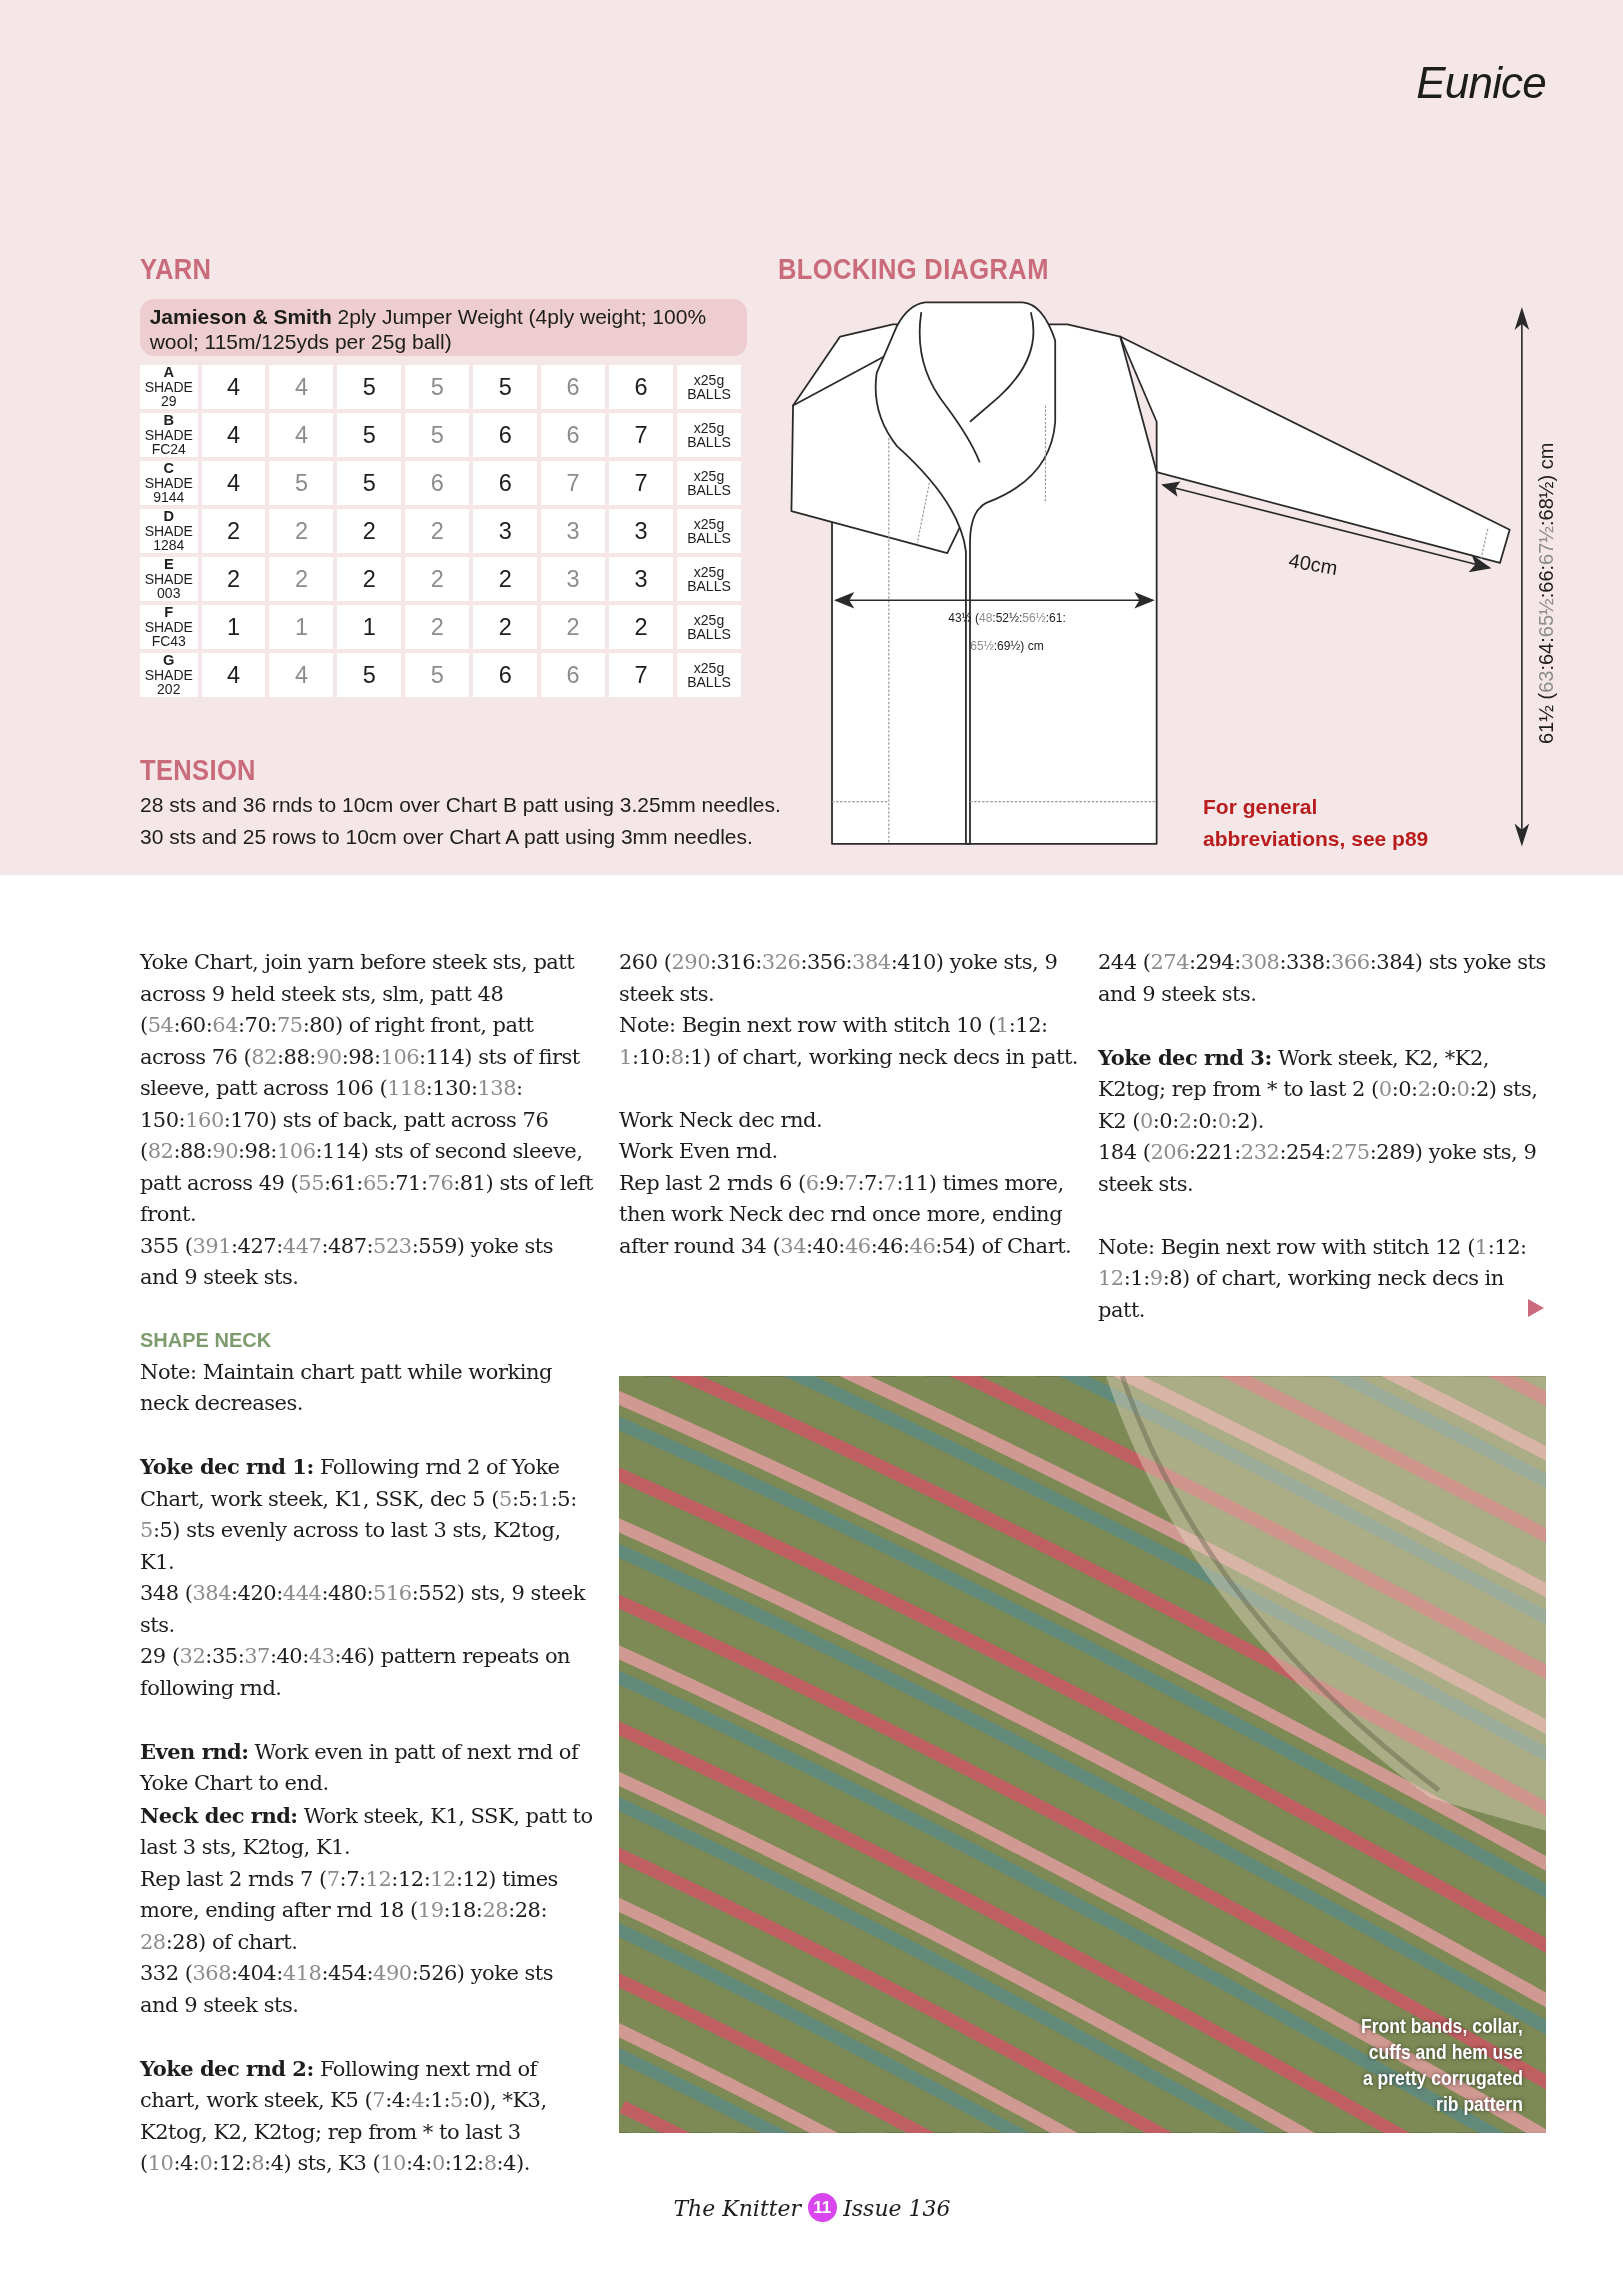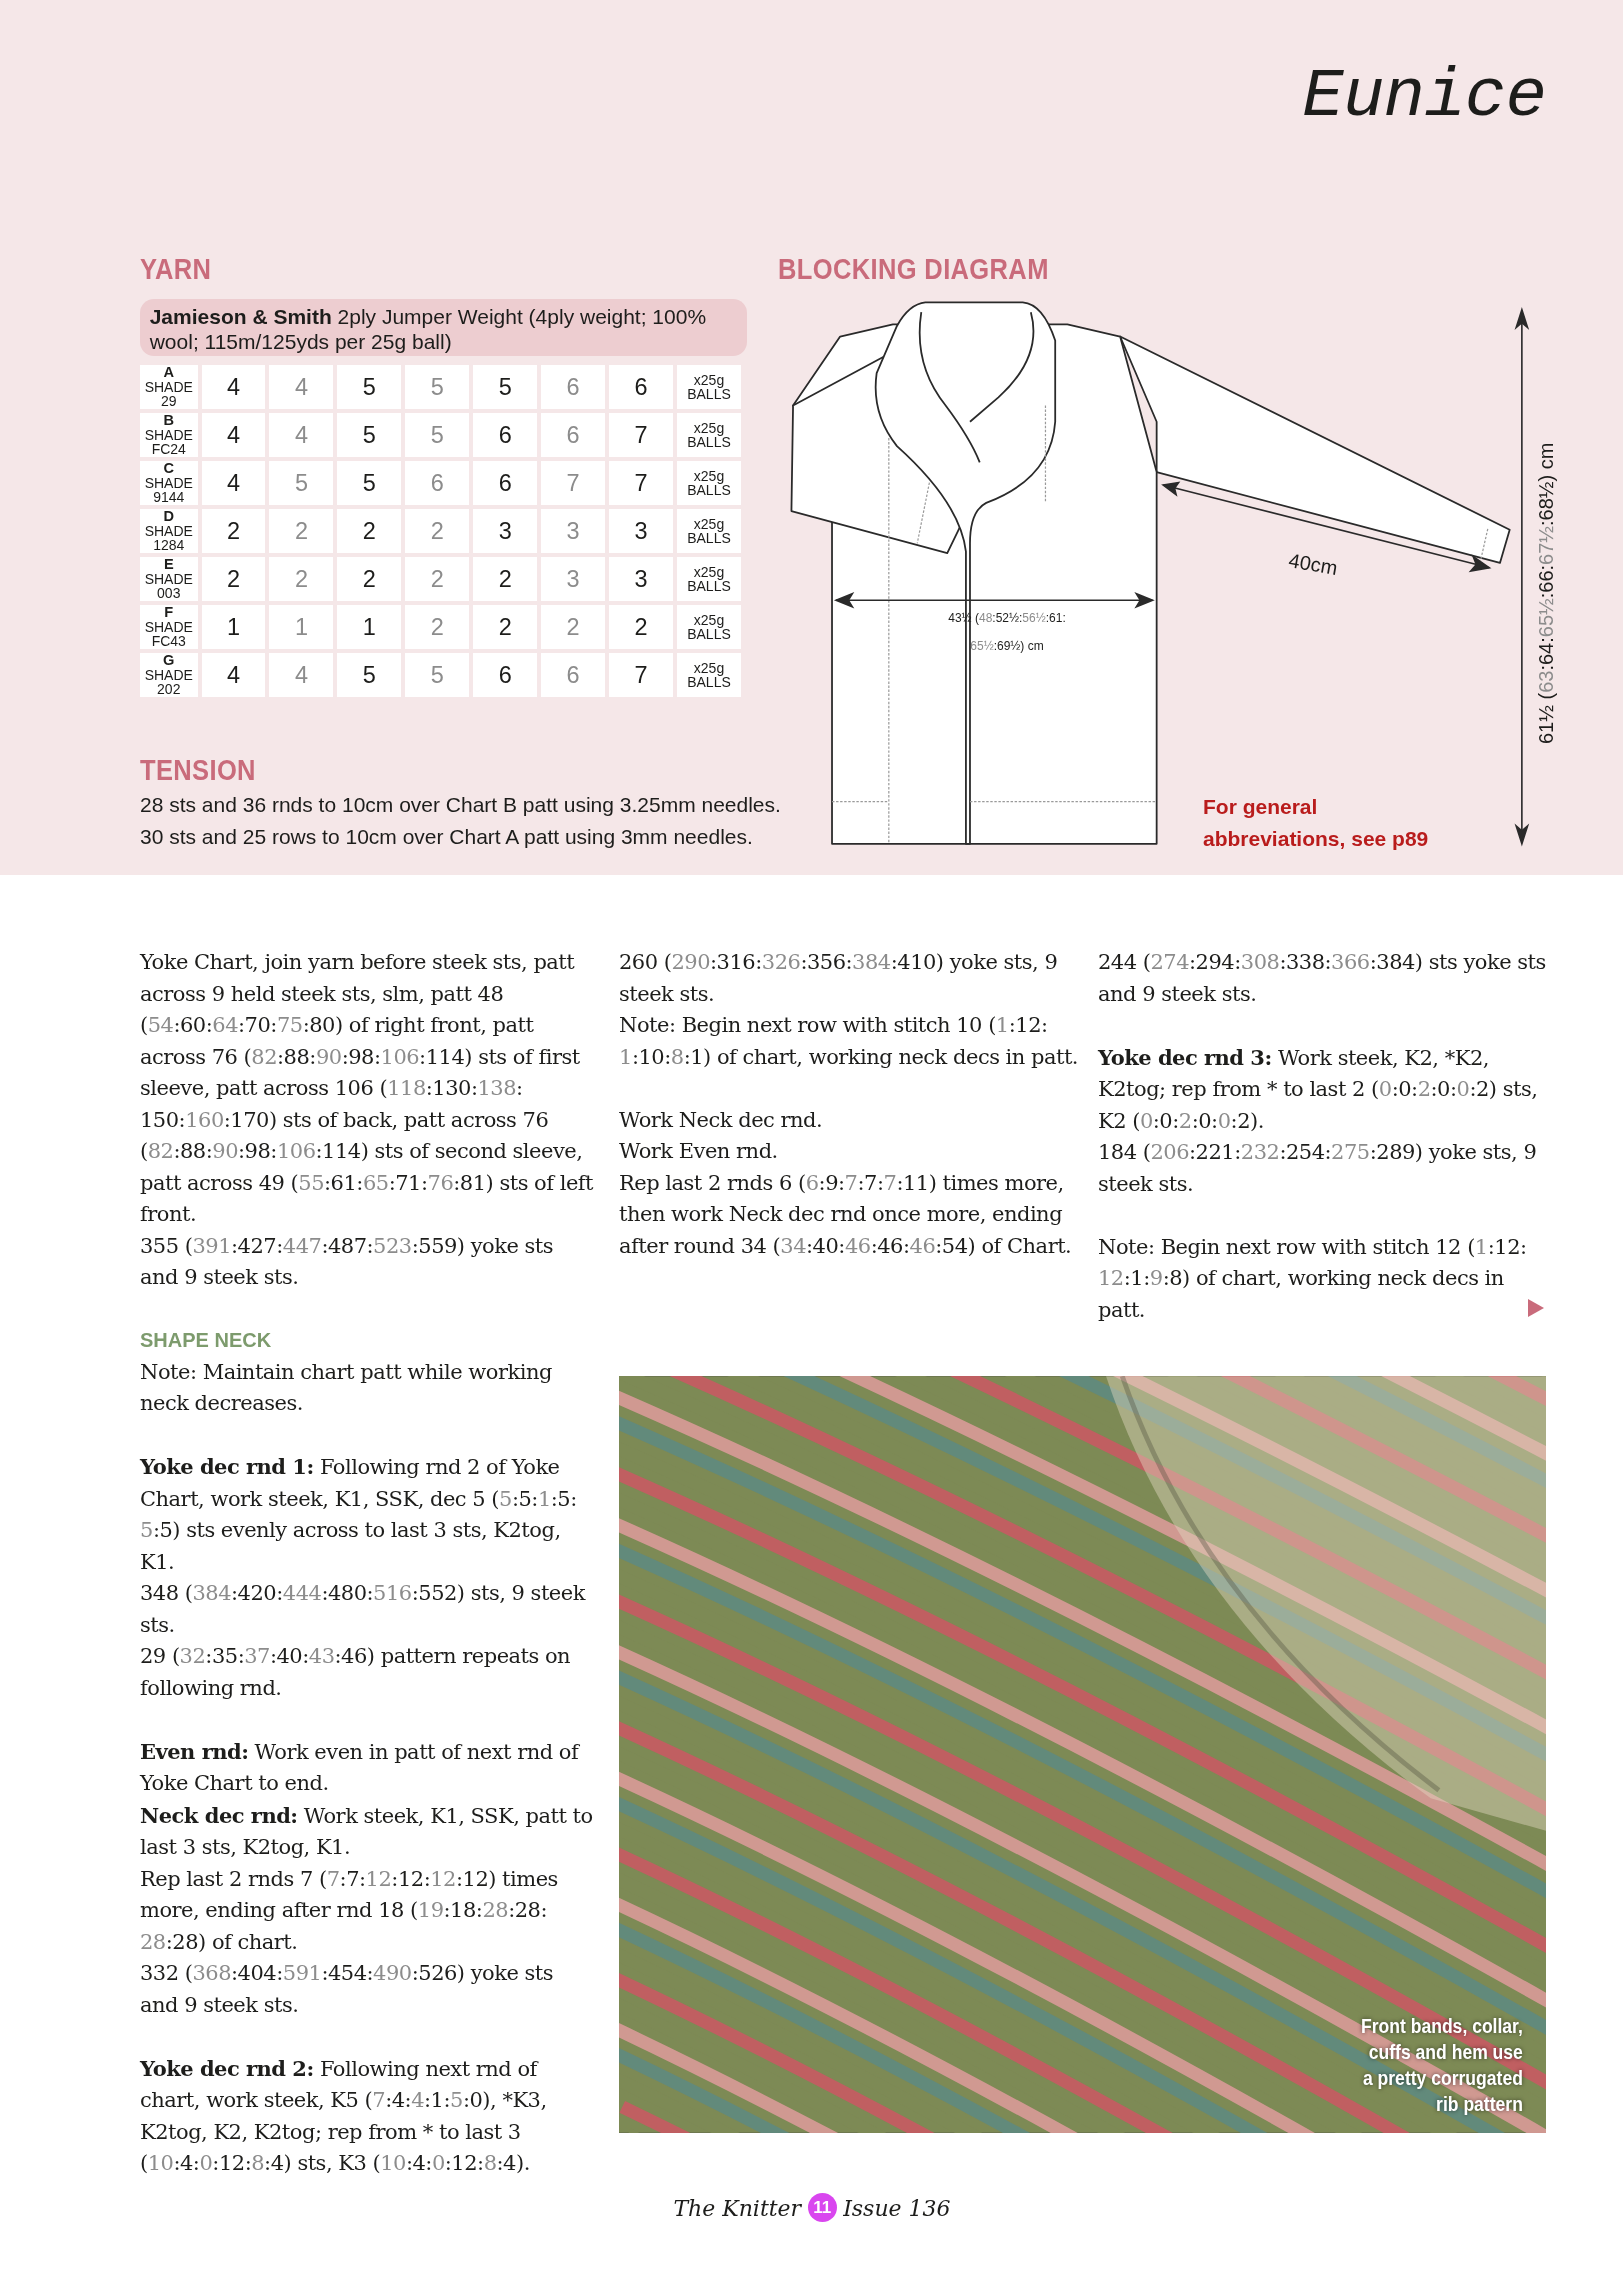--- a/index.html
+++ b/index.html
@@ -1,18 +1,18 @@
 <!DOCTYPE html>
 <html style="font-size:13px"><head>
 <meta charset="utf-8">
 <style>
   html, body { margin: 0; padding: 0; }
   body { width: 1624px; height: 2295px; background: #ffffff; position: relative; overflow: hidden; font-family: "Liberation Sans", sans-serif; color: #1d1d1b; }
   .panel { position: absolute; left: 0; top: 0; width: 1624px; height: 875px; background: #f5e7e8; }
-  .title { position: absolute; right: 78px; top: 58px; font-family: Liberation Mono, monospace; font-style: italic; font-size: 69px; color: #1d1d1b; letter-spacing: -0.8px; }
+  .title { position: absolute; right: 78px; top: 58px; font-family: Liberation Sans, sans-serif; font-style: italic; font-size: 44px; color: #1d1d1b; letter-spacing: -0.8px; }
   .sec-head { position: absolute; font-family: "Liberation Sans", sans-serif; font-weight: bold; font-size: 29px; color: #c96b7b; letter-spacing: 0.4px; transform: scaleX(0.88); transform-origin: left top; }
   .yarn-brand { position: absolute; left: 140px; top: 299px; width: 607px; height: 57px; background: #edcdd0; padding: 4.9px 9.7px; box-sizing: border-box; font-size: 21px; line-height: 25px; color: #1d1d1b; border-radius: 14px; }
   .yarn-brand b { font-weight: bold; }
   .yarn-table { position: absolute; left: 140px; top: 361px; width: 609px; border-collapse: separate; border-spacing: 4px; margin-left: -4px; }
   .yarn-table td { background: #ffffff; height: 44px; text-align: center; vertical-align: middle; font-size: 23.5px; color: #1d1d1b; padding: 0; }
   .yarn-table td.shade { width: 54px; font-size: 14px; line-height: 14.6px; }
   .yarn-table td.shade b { font-weight: bold; font-size: 14.6px; }
   .yarn-table td.num { width: 60px; }
   .yarn-table td.grey { color: #8c8c8c; }
   .yarn-table td.unit { width: 60px; font-size: 14px; line-height: 14px; }
@@ -183,21 +183,21 @@
     <p class="subhead">SHAPE NECK</p>
     <p><span>Note: Maintain chart patt while working neck decreases.</span></p>
     <div class="gap"></div>
     <p><b>Yoke dec rnd 1:</b><span> Following rnd 2 of Yoke Chart, work steek, K1, SSK, dec 5 (</span><span class="g">5</span><span>:5:</span><span class="g">1</span><span>:5: </span><span class="g">5</span><span>:5) sts evenly across to last 3 sts, K2tog, K1.</span></p>
     <p><span>348 (</span><span class="g">384</span><span>:420:</span><span class="g">444</span><span>:480:</span><span class="g">516</span><span>:552) sts, 9 steek sts.</span></p>
     <p><span>29 (</span><span class="g">32</span><span>:35:</span><span class="g">37</span><span>:40:</span><span class="g">43</span><span>:46) pattern repeats on following rnd.</span></p>
     <div class="gap"></div>
     <p><b>Even rnd:</b><span> Work even in patt of next rnd of Yoke Chart to end.</span></p>
     <p><b>Neck dec rnd:</b><span> Work steek, K1, SSK, patt to last 3 sts, K2tog, K1.</span></p>
     <p><span>Rep last 2 rnds 7 (</span><span class="g">7</span><span>:7:</span><span class="g">12</span><span>:12:</span><span class="g">12</span><span>:12) times more, ending after rnd 18 (</span><span class="g">19</span><span>:18:</span><span class="g">28</span><span>:28: </span><span class="g">28</span><span>:28) of chart.</span></p>
-    <p><span>332 (</span><span class="g">368</span><span>:404:</span><span class="g">591</span><span>:454:</span><span class="g">490</span><span>:526) yoke sts and 9 steek sts.</span></p>
+    <p><span>332 (</span><span class="g">368</span><span>:404:</span><span class="g">418</span><span>:454:</span><span class="g">490</span><span>:526) yoke sts and 9 steek sts.</span></p>
     <div class="gap"></div>
     <p><b>Yoke dec rnd 2:</b><span> Following next rnd of chart, work steek, K5 (</span><span class="g">7</span><span>:4:</span><span class="g">4</span><span>:1:</span><span class="g">5</span><span>:0), *K3, K2tog, K2, K2tog; rep from * to last 3 (</span><span class="g">10</span><span>:4:</span><span class="g">0</span><span>:12:</span><span class="g">8</span><span>:4) sts, K3 (</span><span class="g">10</span><span>:4:</span><span class="g">0</span><span>:12:</span><span class="g">8</span><span>:4).</span></p>
   </div>
 <div class="col col2">
     <p><span>260 (</span><span class="g">290</span><span>:316:</span><span class="g">326</span><span>:356:</span><span class="g">384</span><span>:410) yoke sts, 9 steek sts.</span></p>
     <p><span>Note: Begin next row with stitch 10 (</span><span class="g">1</span><span>:12: </span><span class="g">1</span><span>:10:</span><span class="g">8</span><span>:1) of chart, working neck decs in patt.</span></p>
     <div class="gap"></div>
     <p><span>Work Neck dec rnd.</span></p>
     <p><span>Work Even rnd.</span></p>
     <p><span>Rep last 2 rnds 6 (</span><span class="g">6</span><span>:9:</span><span class="g">7</span><span>:7:</span><span class="g">7</span><span>:11) times more, then work Neck dec rnd once more, ending after round 34 (</span><span class="g">34</span><span>:40:</span><span class="g">46</span><span>:46:</span><span class="g">46</span><span>:54) of Chart.</span></p>

